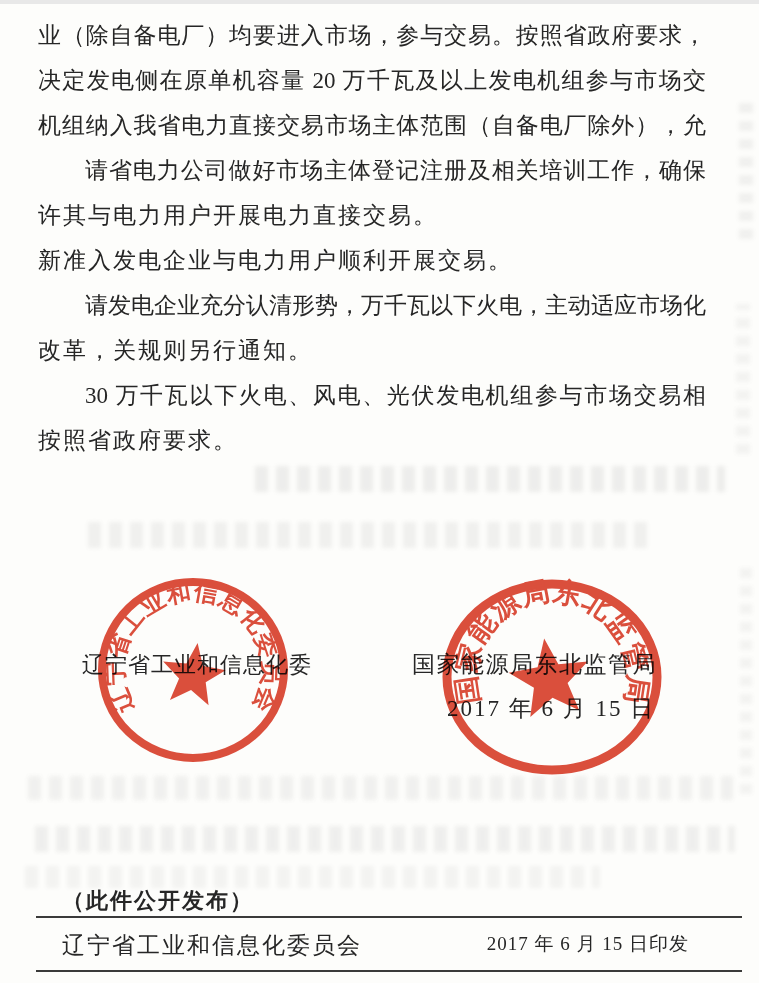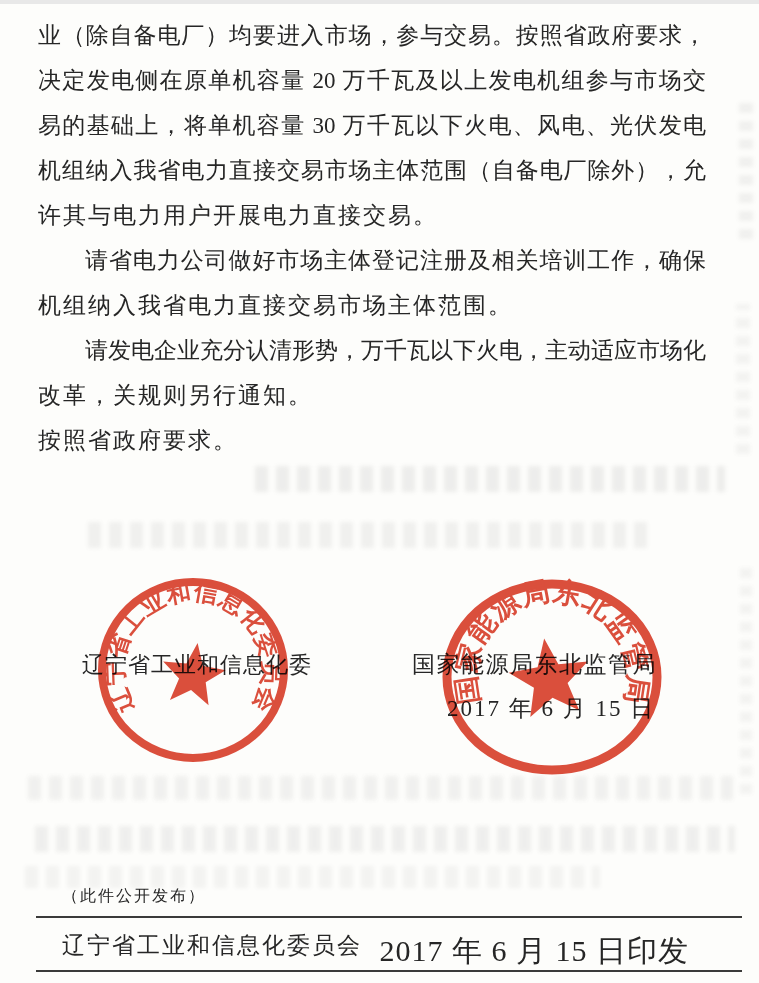--- a/index.html
+++ b/index.html
@@ -54,52 +54,52 @@
   .seal-ring{fill:none;stroke:var(--seal-red);}
   .seal-star{fill:var(--seal-red);}
   .seal-text{
     fill:var(--seal-red);
     font-family:"Liberation Serif","DejaVu Serif",serif;
     font-weight:bold;
   }
   
   .footer-note{
     position:absolute;left:62px;top:882px;
-    font-size:16px;letter-spacing:2px;color:var(--ink);
+    font-size:22px;letter-spacing:2px;color:var(--ink);font-weight:bold;
   }
   .rule{
     position:absolute;left:36px;width:706px;height:2px;
     background:#3a3a3a;
   }
   .rule-top{top:912px;}
   .rule-bottom{top:966px;}
   .footer-issuer{
     position:absolute;left:62px;top:926px;
     font-size:23px;letter-spacing:2px;color:var(--ink);
   }
   .footer-date{
     position:absolute;right:70px;top:927px;
-    font-size:30px;letter-spacing:1px;color:var(--ink);
+    font-size:19px;letter-spacing:1px;color:var(--ink);
   }
 </style>
 </head>
 <body>
 
 <div class="page">
 
   <div id="body-text">
       <div class="line j">业（除自备电厂）均要进入市场，参与交易。按照省政府要求，</div>
       <div class="line j">决定发电侧在原单机容量 20 万千瓦及以上发电机组参与市场交</div>
-      <div class="line j">易的基础上，将单机容量 30 万千瓦以下火电、风电、光伏发电</div>
       <div class="line j">机组纳入我省电力直接交易市场主体范围（自备电厂除外），允</div>
+      <div class="line j ind">请省电力公司做好市场主体登记注册及相关培训工作，确保</div>
       <div class="line">许其与电力用户开展电力直接交易。</div>
-      <div class="line j ind">请省电力公司做好市场主体登记注册及相关培训工作，确保</div>
-      <div class="line">机组纳入我省电力直接交易市场主体范围。</div>
+      <div class="line">新准入发电企业与电力用户顺利开展交易。</div>
       <div class="line j ind">请发电企业充分认清形势，万千瓦以下火电，主动适应市场化</div>
       <div class="line">改革，关规则另行通知。</div>
+      <div class="line j ind">30 万千瓦以下火电、风电、光伏发电机组参与市场交易相</div>
       <div class="line">按照省政府要求。</div>
     </div>
 
   <div class="smudge row" style="left:255px;top:462px;width:470px;height:26px;"></div>
   <div class="smudge row" style="left:88px;top:518px;width:560px;height:26px;opacity:.42;"></div>
   <div class="smudge row" style="left:28px;top:772px;width:705px;height:24px;opacity:.40;"></div>
   <div class="smudge row" style="left:35px;top:822px;width:700px;height:26px;opacity:.45;"></div>
   <div class="smudge row" style="left:25px;top:862px;width:575px;height:22px;opacity:.32;"></div>
   <div class="smudge col" style="left:739px;top:95px;width:14px;height:140px;"></div>
   <div class="smudge col" style="left:736px;top:300px;width:14px;height:150px;opacity:.4;"></div>

